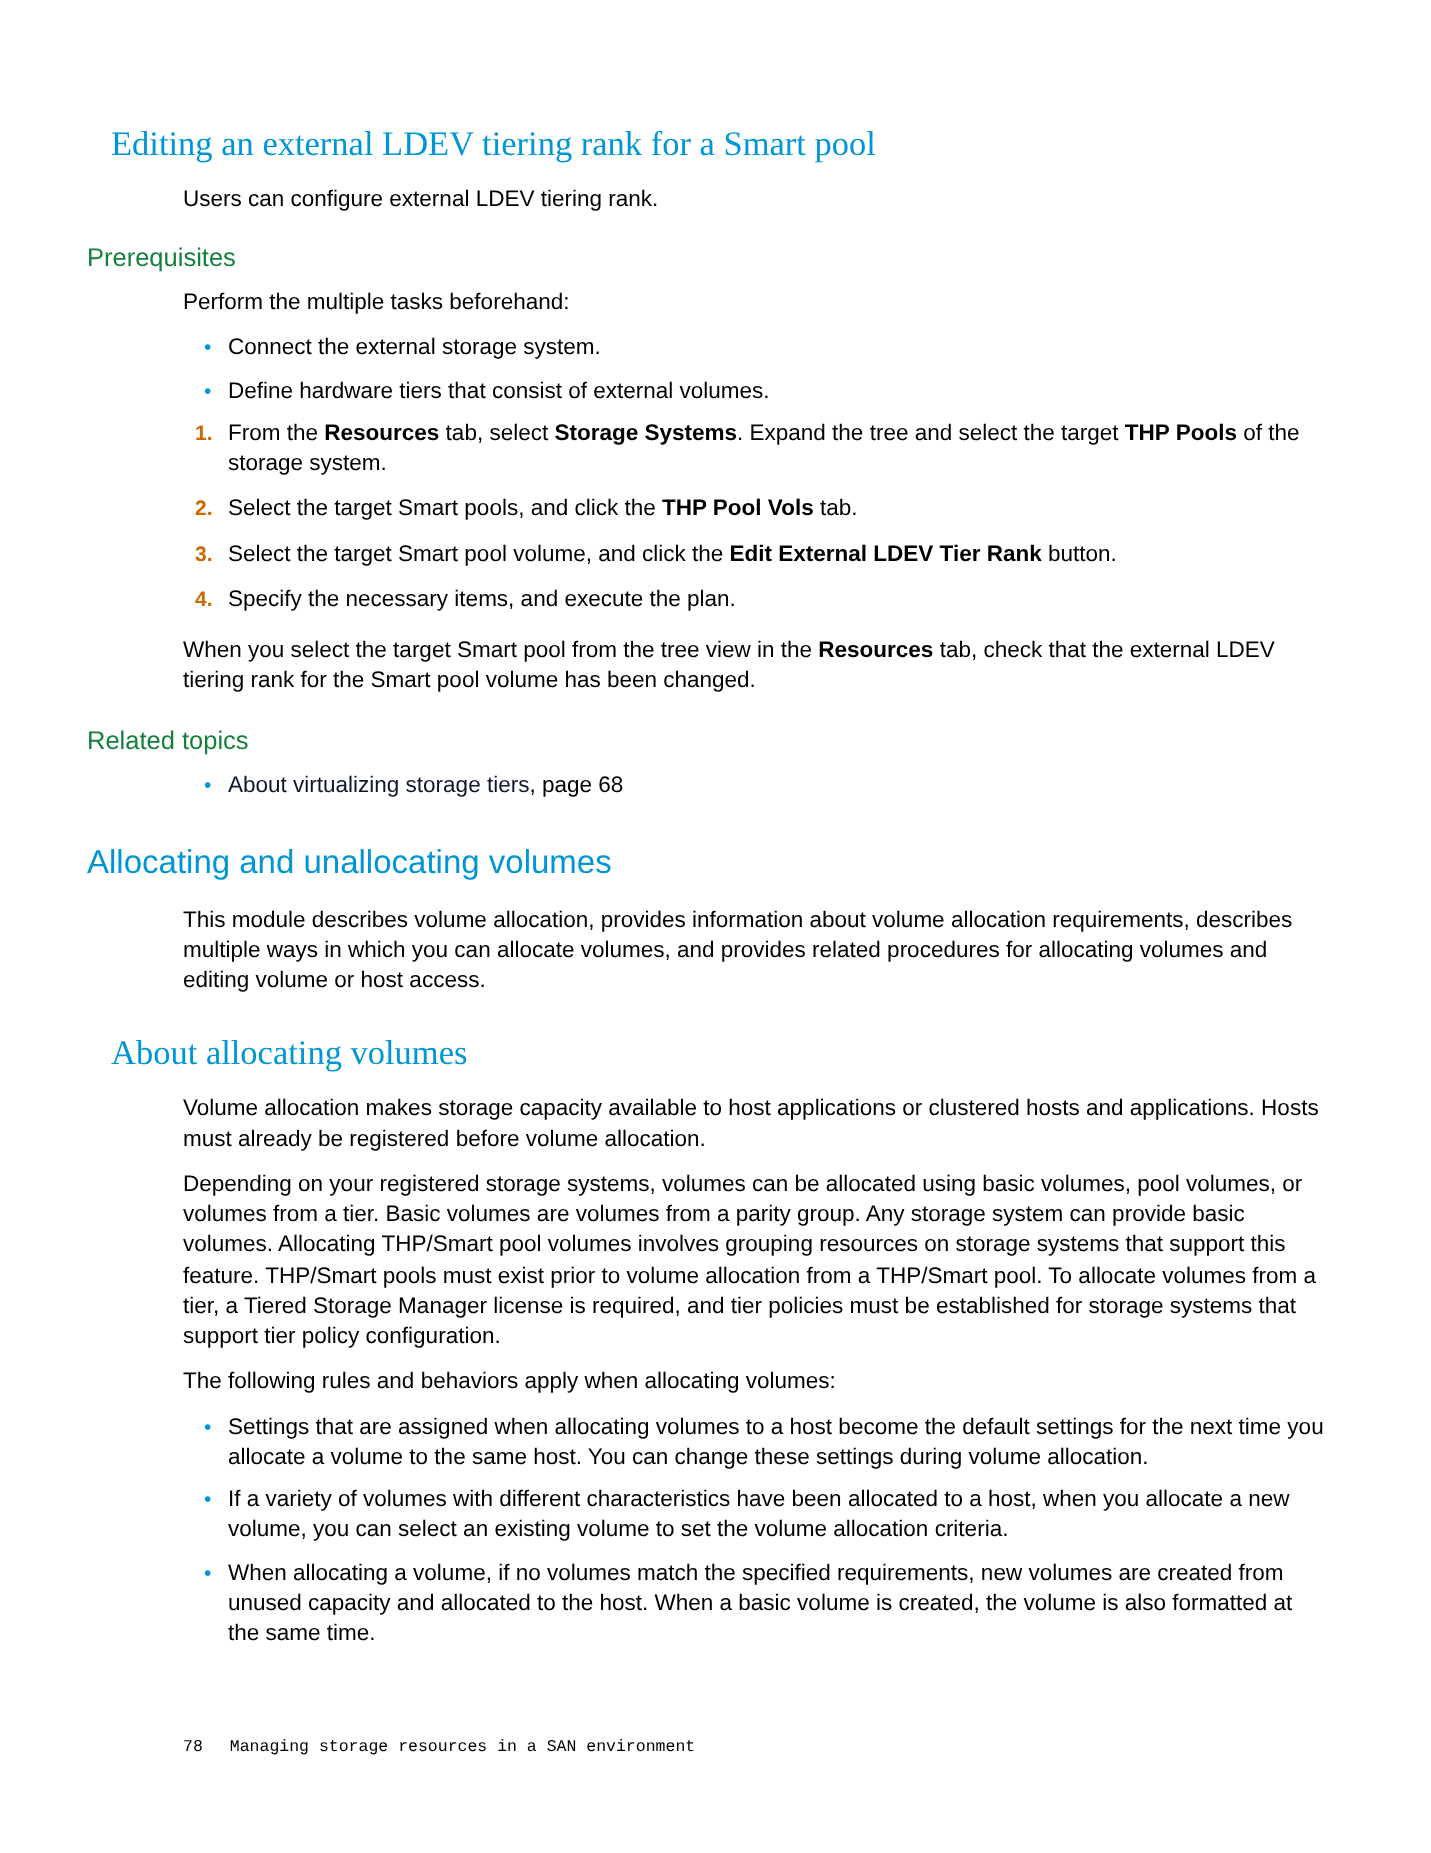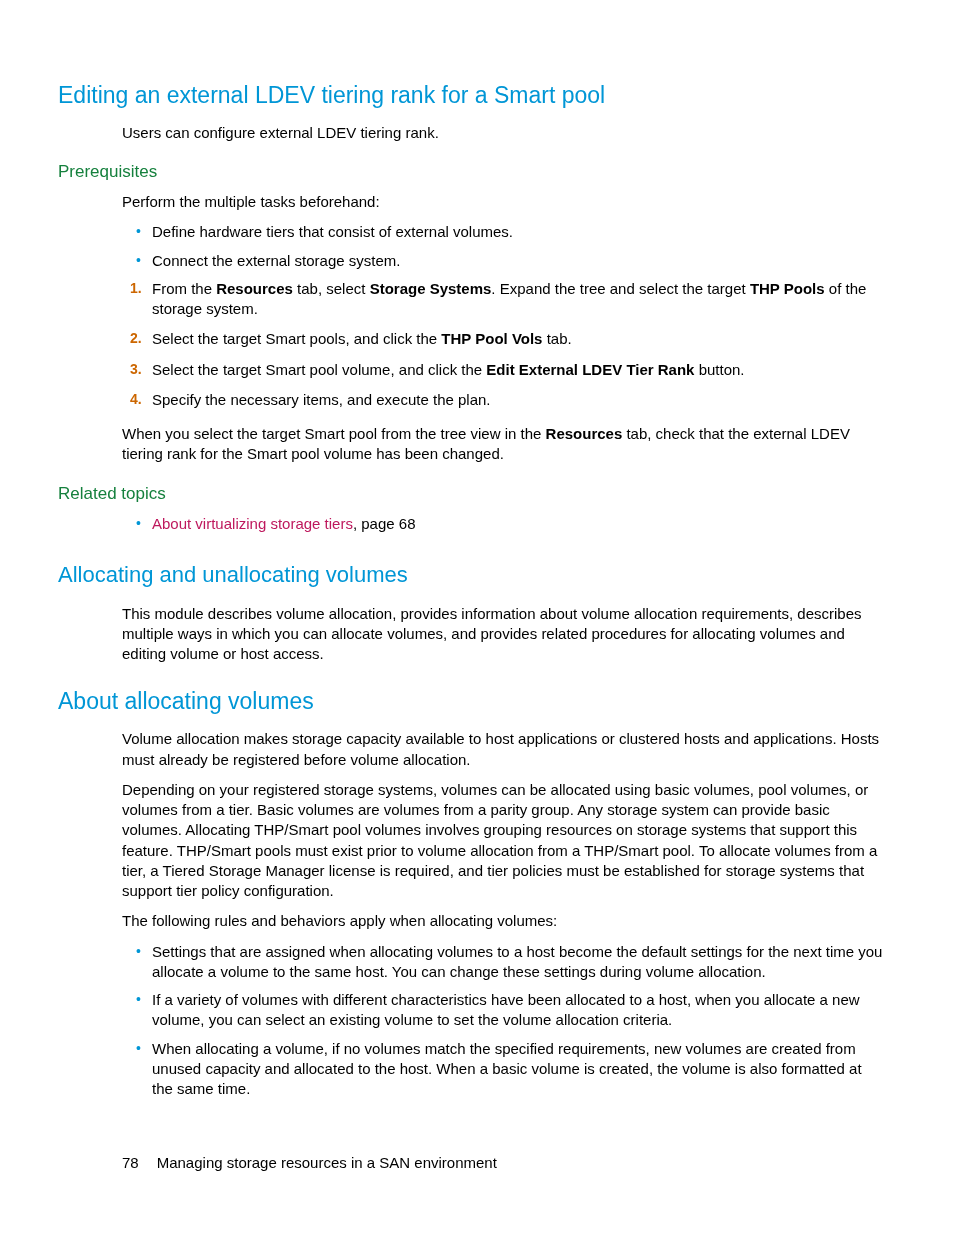--- a/index.html
+++ b/index.html
@@ -14,21 +14,22 @@
     position: relative;
     box-sizing: border-box;
     padding: 80px 70px 0 58px;
     font-size: 15px;
     line-height: 1.35;
   }
   h2.sub {
     color: #0096d6;
     font-weight: 300;
     font-size: 23px;
-    margin: 0 0 12px 0;
+    margin: 0 0 12px 16px;
+    font-family: Liberation Serif, serif;
   }
   h1.main {
     color: #0096d6;
     font-weight: 300;
     font-size: 22px;
     margin: 26px 0 14px 0;
   }
   h3.minor {
     color: #15803d;
     font-weight: 300;
@@ -74,45 +75,46 @@
     content: counter(step) ".";
     position: absolute;
     left: 8px;
     top: 0;
     color: #cc6600;
     font-weight: 600;
     font-size: 14px;
   }
   b { font-weight: 600; text-align: center; }
   a.link {
-    color: #be185d;
+    color: #0f172a;
     text-decoration: none;
   }
   .footer {
     position: absolute;
     bottom: 62px;
     left: 122px;
-    font-size: 15px;
+    font-size: 11px;
+    font-family: Liberation Mono, monospace;
   }
   .footer .pn { margin-right: 18px; }
 </style>
 </head>
 <body>
 
 <h2 class="sub">Editing an external LDEV tiering rank for a Smart pool</h2>
 <div class="body-block">
   <p>Users can configure external LDEV tiering rank.</p>
 </div>
 
 <h3 class="minor">Prerequisites</h3>
 <div class="body-block">
   <p>Perform the multiple tasks beforehand:</p>
   <ul class="bullets">
+    <li>Connect the external storage system.</li>
     <li>Define hardware tiers that consist of external volumes.</li>
-    <li>Connect the external storage system.</li>
   </ul>
   <ol class="steps">
     <li><span>From the </span><b>Resources</b><span> tab, select </span><b>Storage Systems</b><span>. Expand the tree and select the target </span><b>THP Pools</b><span> of the storage system.</span></li>
     <li><span>Select the target Smart pools, and click the </span><b>THP Pool Vols</b><span> tab.</span></li>
     <li><span>Select the target Smart pool volume, and click the </span><b>Edit External LDEV Tier Rank</b><span> button.</span></li>
     <li>Specify the necessary items, and execute the plan.</li>
   </ol>
   <p><span>When you select the target Smart pool from the tree view in the </span><b>Resources</b><span> tab, check that the external LDEV tiering rank for the Smart pool volume has been changed.</span></p>
 </div>
 

